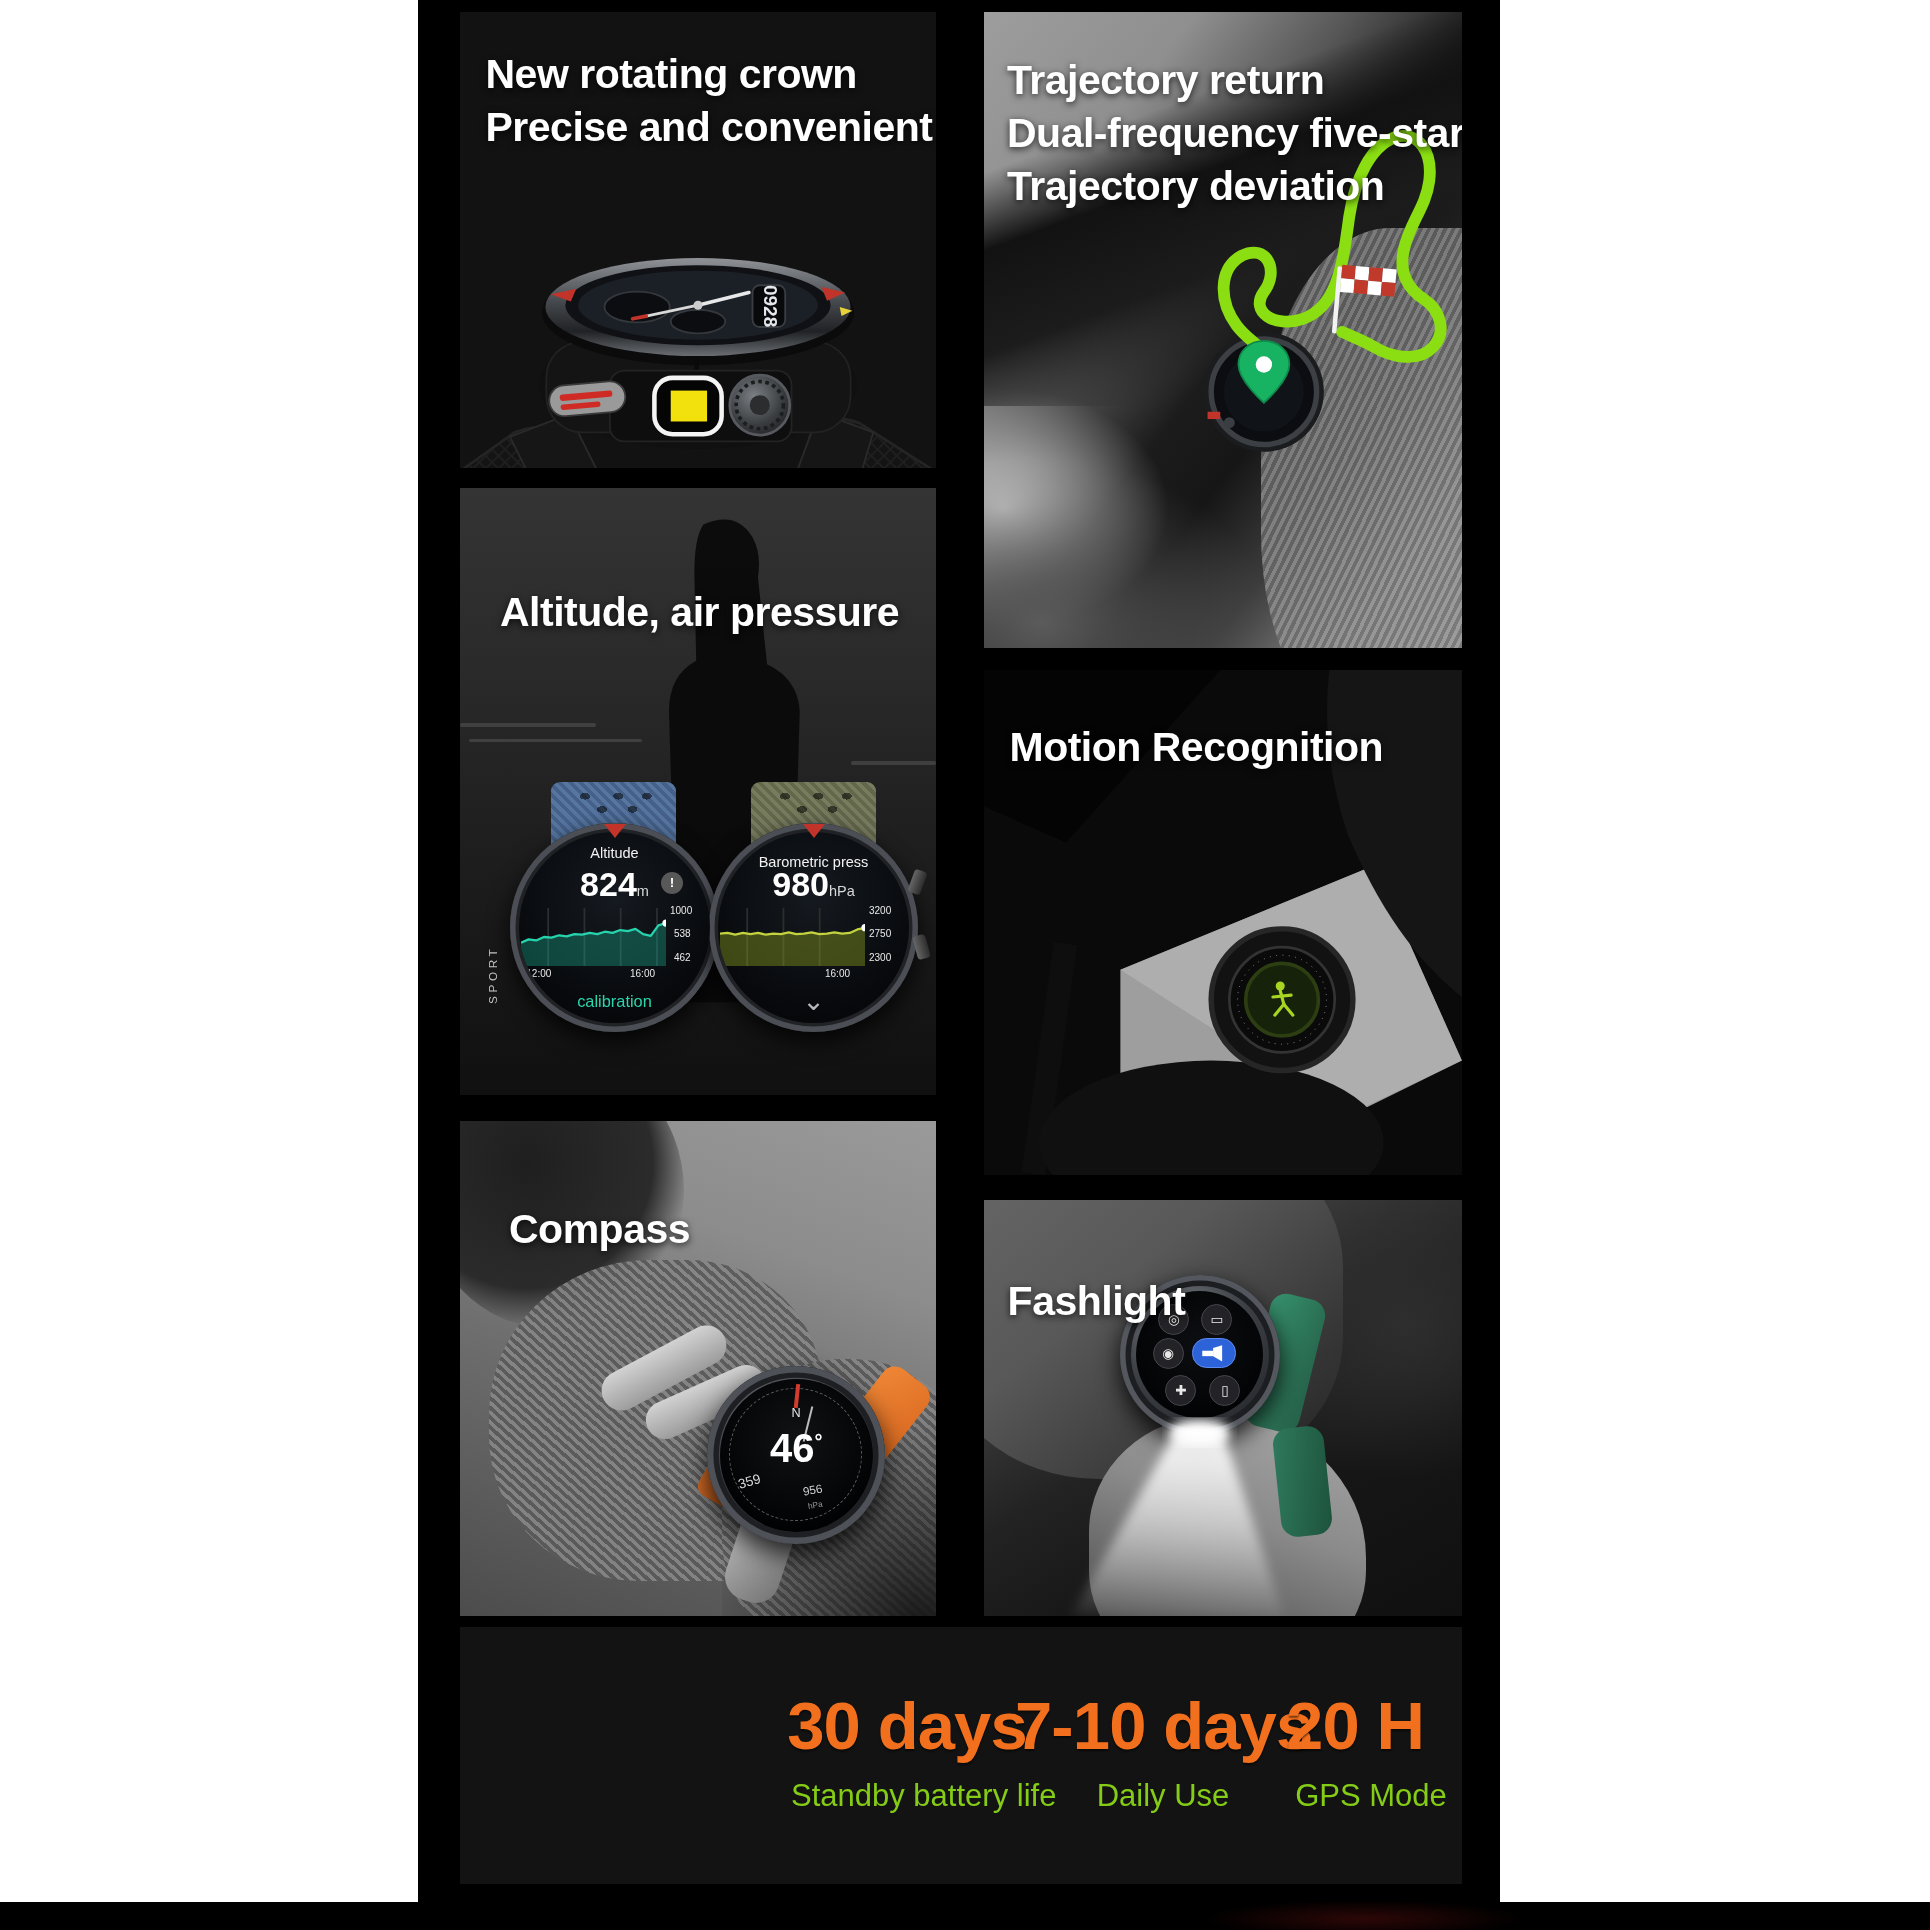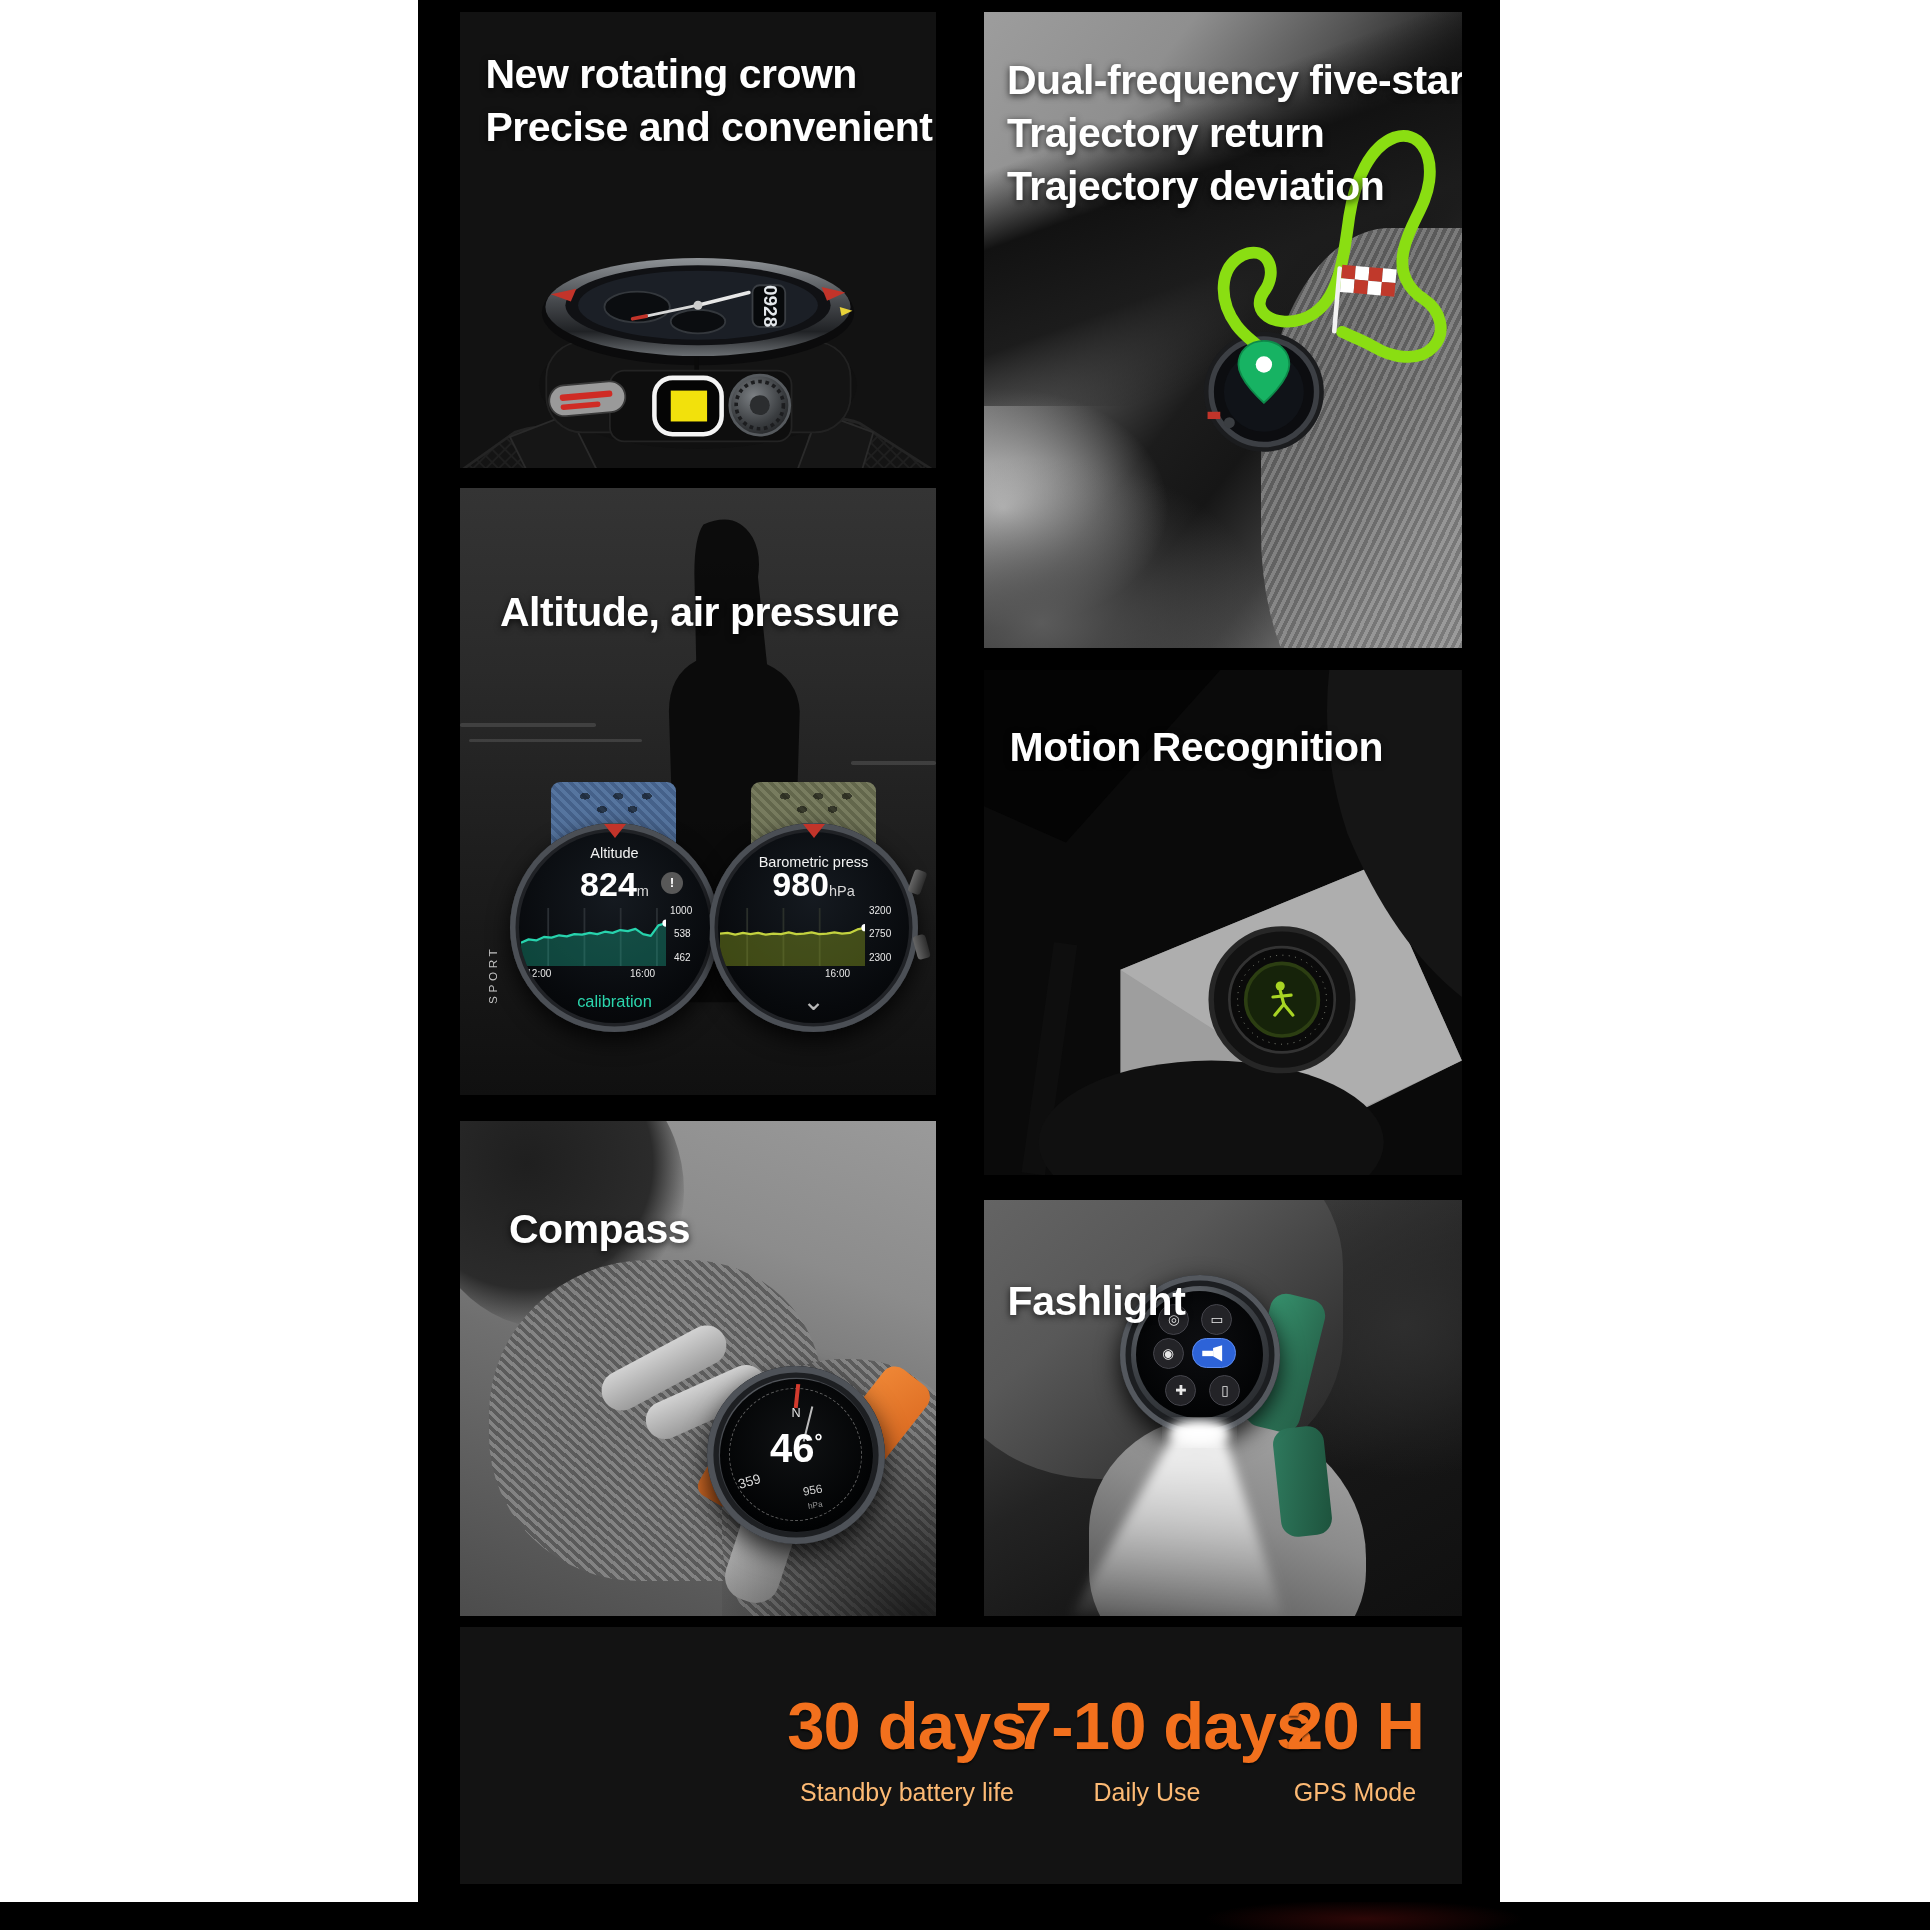--- a/index.html
+++ b/index.html
@@ -91,21 +91,21 @@
     border:1.8px solid #45454c;color:#e8e8e8;font-size:13.6px;text-align:center;line-height:29px;}
   #flash-pill{position:absolute;width:42px;height:28px;border-radius:14.5px;background:#2d63d8;
     border:1.8px solid #5d8cf0;}
 
   
   #p-batt{left:460px;top:1627px;width:1002px;height:257px;background:#131313;}
   #batt-title{position:absolute;left:51px;top:69px;color:#fff;font-weight:700;font-size:43px;line-height:1.16;}
   .stat{position:absolute;width:264px;text-align:center;}
   .stat-value{color:#f2701d;font-weight:700;font-size:67px;letter-spacing:-0.9px;white-space:nowrap;
     text-shadow:0 1.8px 1.8px rgba(0,0,0,.5);}
-  .stat-label{position:absolute;width:100%;left:0;top:91px;color:#fdba74;font-size:25px;white-space:nowrap;}
+  .stat-label{position:absolute;width:100%;left:16px;top:91px;color:#84cc16;font-size:31px;white-space:nowrap;}
 
   #bottom-bar{left:0;top:1902px;width:1930px;height:28px;background:#000;}
   #bottom-red{left:1182px;top:0;width:364px;height:28px;
     background:radial-gradient(200px 23.6px at 50% 60%, #2d0707 0%, rgba(0,0,0,0) 80%);}
 </style>
 </head>
 <body>
 
 <div id="canvas" class="abs"></div>
 
@@ -183,22 +183,22 @@
       <circle cx="330" cy="220" r="26" fill="none" stroke="#1c1d1f" stroke-width="4" stroke-dasharray="4 4"></circle>
       <circle cx="330" cy="220" r="11" fill="#2b2d2f"></circle>
     </g>
   </svg>
 </div>
 
 <div id="p-traj" class="panel">
   <div id="traj-arm" class="abs"></div>
   <div id="traj-knit" class="abs"></div>
   <div class="panel-title" style="left:23px;top:42px;">
+    <span>Trajectory return</span>
     <span>Dual-frequency five-star</span>
-    <span>Trajectory return</span>
     <span>Trajectory deviation</span>
   </div>
   <svg width="478" height="636" style="position:absolute;left:0;top:0;z-index:5;" viewBox="0 0 526 700">
 
     <g>
       <circle cx="308" cy="418" r="66" fill="#1b1c1e"></circle>
       <circle cx="308" cy="418" r="58" fill="#0c0d10" stroke="#3c3f44" stroke-width="6"></circle>
       <circle cx="308" cy="418" r="44" fill="#101318"></circle>
       <rect x="246" y="440" width="14" height="8" fill="#c2342a"></rect>
       <circle cx="270" cy="452" r="6" fill="#3a3d41"></circle>

